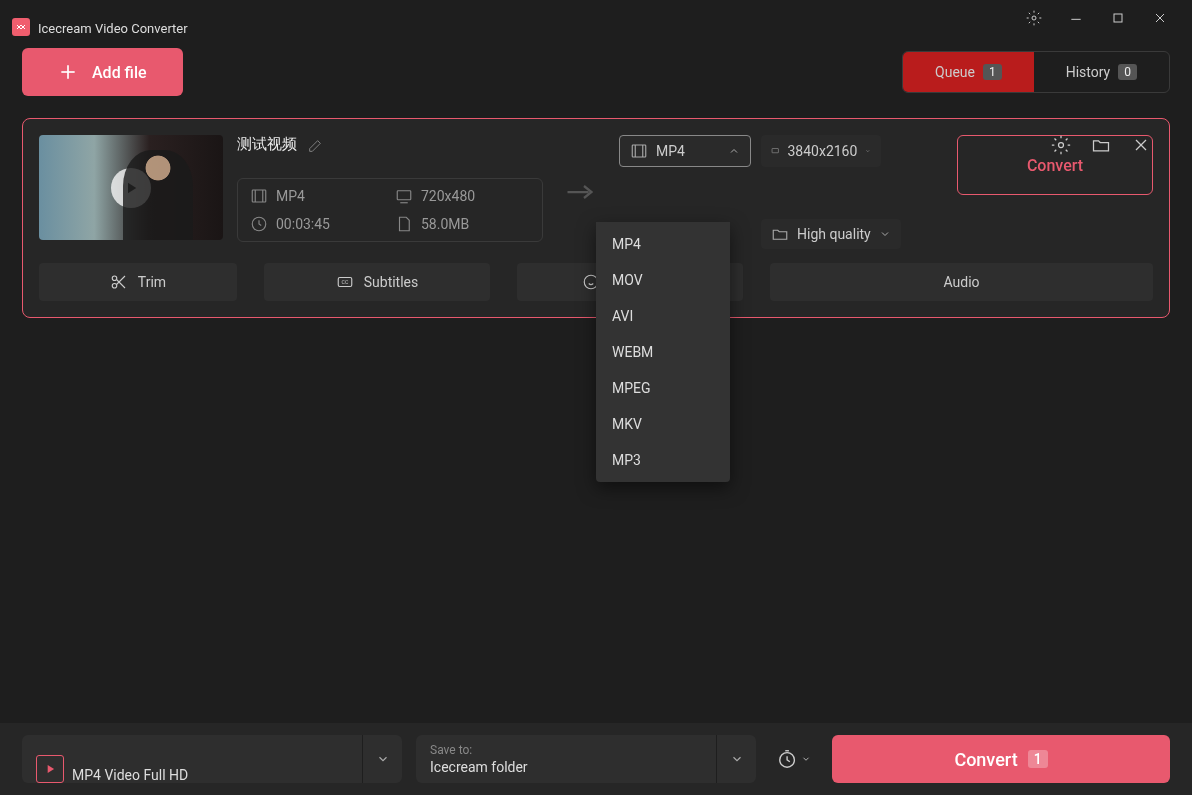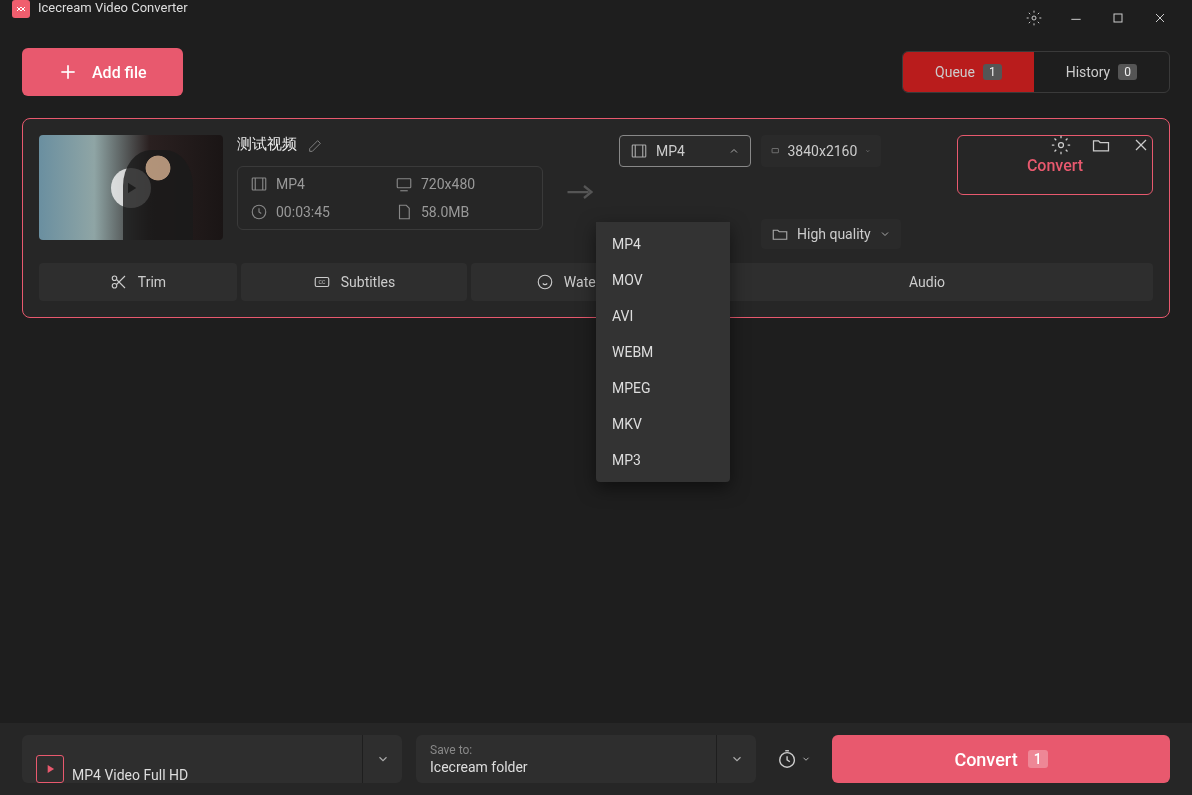--- a/index.html
+++ b/index.html
@@ -1,40 +1,40 @@
 <!DOCTYPE html>
 <html><head>
 <meta charset="utf-8">
 <style>
 * { margin: 0; padding: 0; box-sizing: border-box; font-family: -apple-system, BlinkMacSystemFont, "Segoe UI", Roboto, sans-serif; }
 body { background: #1e1e1e; color: #e0e0e0; width: 1192px; height: 795px; overflow: hidden; position: relative; }
 
 
-.title-bar { display: flex; align-items: flex-start; height: 36px; padding: 0 12px; background: #1e1e1e; }
+.title-bar { display: flex; align-items: flex-end; height: 36px; padding: 0 12px; background: #1e1e1e; }
 .app-logo { width: 18px; height: 18px; background: #f05e6e; border-radius: 3px; display: flex; align-items: center; justify-content: center; margin-right: 8px; }
 .app-logo svg { width: 12px; height: 12px; fill: white; }
 .app-title { font-size: 13px; color: #ddd; flex: 1; }
 .title-controls { display: flex; align-items: center; gap: 2px; }
 .title-icon-btn { width: 40px; height: 36px; display: flex; align-items: center; justify-content: center; cursor: pointer; }
 .title-icon-btn svg { width: 16px; height: 16px; stroke: #ccc; fill: none; stroke-width: 1.5; }
 
 
 .toolbar { display: flex; align-items: center; padding: 12px 22px; gap: 20px; }
 .add-file-btn { background: #e8596e; color: white; border: none; border-radius: 6px; padding: 0 36px; height: 48px; font-size: 16px; font-weight: 500; display: flex; align-items: center; gap: 14px; cursor: pointer; }
 .add-file-btn svg { width: 20px; height: 20px; stroke: white; stroke-width: 2; fill: none; }
 .spacer { flex: 1; }
 .tabs { display: flex; border: 1px solid #3a3a3a; border-radius: 6px; overflow: hidden; }
 .tab { padding: 12px 32px; font-size: 14px; cursor: pointer; display: flex; align-items: center; gap: 8px; color: #ccc; }
 .tab.active { background: #b91c1c; }
 .tab .badge { background: #555; color: #eee; border-radius: 3px; padding: 1px 6px; font-size: 12px; }
 
 
 .queue-area { padding: 10px 22px; }
 .card { border: 1px solid #e8596e; border-radius: 8px; background: #262626; padding: 16px; position: relative; }
-.filename-row { display: flex; align-items: flex-end; gap: 10px; margin-bottom: 6px; }
+.filename-row { display: flex; align-items: flex-end; gap: 10px; margin-bottom: 18px; }
 .filename { font-size: 15px; color: #eee; }
 .edit-icon { width: 16px; height: 16px; stroke: #aaa; fill: none; cursor: pointer; }
 .card-top-actions { position: absolute; right: 18px; top: 16px; display: flex; gap: 20px; }
 .card-top-actions .act { width: 20px; height: 20px; cursor: pointer; display:flex; align-items:center; justify-content:center; }
 .card-top-actions svg { width: 20px; height: 20px; stroke: #ccc; fill: none; stroke-width: 1.5; }
 
 .thumb { width: 184px; height: 105px; background: linear-gradient(90deg, #6a8fa0 0%, #8fa5a5 30%, #2a2020 60%, #1a1515 100%); border-radius: 4px; position: relative; flex-shrink: 0; display:flex; align-items:center; justify-content:center; }
 .thumb .play-circle { width: 40px; height: 40px; background: rgba(255,255,255,0.75); border-radius: 50%; display:flex; align-items:center; justify-content:center; }
 .thumb .play-circle svg { width: 18px; height: 18px; fill: #333; }
 .thumb .figure { position:absolute; right:30px; bottom:0; width:70px; height:90px; background: radial-gradient(circle at 50% 20%, #d4b090 0%, #d4b090 15%, transparent 16%), linear-gradient(#1a1a1a,#1a1a1a); border-radius: 40% 40% 0 0; opacity:0.8; }
@@ -57,21 +57,21 @@
 .select-box svg.ic { width:18px; height:18px; stroke:#aaa; fill:none; stroke-width:1.5; }
 .select-box .chev { width:12px; height:12px; stroke:#aaa; fill:none; stroke-width:2; margin-left:auto; }
 
 .convert-btn { border: 1px solid #e8596e; background: transparent; color: #e8596e; border-radius: 6px; width: 196px; height: 60px; font-size: 16px; font-weight: 500; cursor: pointer; margin-left: 12px; }
 
 
 .dropdown { position: absolute; left: 596px; top: 222px; width: 134px; background: #333; border-radius: 0 0 4px 4px; box-shadow: 0 6px 18px rgba(0,0,0,0.5); z-index: 50; padding: 4px 0; }
 .dropdown-item { padding: 10px 16px; font-size: 14px; color: #ddd; cursor: pointer; }
 
 
-.actions-row { display:flex; gap:4px; margin-top: 14px; }
+.actions-row { display:flex; gap:27px; margin-top: 14px; }
 .action-btn { flex:1; background:#2e2e2e; border:none; border-radius:4px; padding: 10px; color:#ccc; font-size:14px; display:flex; align-items:center; justify-content:center; gap:10px; cursor:pointer; }
 .action-btn svg { width:18px; height:18px; stroke:#ccc; fill:none; stroke-width:1.5; }
 .action-btn.trim { flex: 0 0 198px; }
 .action-btn.sub { flex: 0 0 226px; }
 .action-btn.wm { flex: 0 0 226px; }
 .action-btn.audio { flex: 1; }
 
 
 .bottom-bar { position:absolute; left:0; right:0; bottom:0; height:72px; background:#262626; display:flex; align-items:stretch; padding: 12px 22px; gap: 14px; }
 .bottom-select { background:#2e2e2e; border-radius:6px; display:flex; align-items:flex-end; padding: 0 14px; gap:8px; position:relative; }

